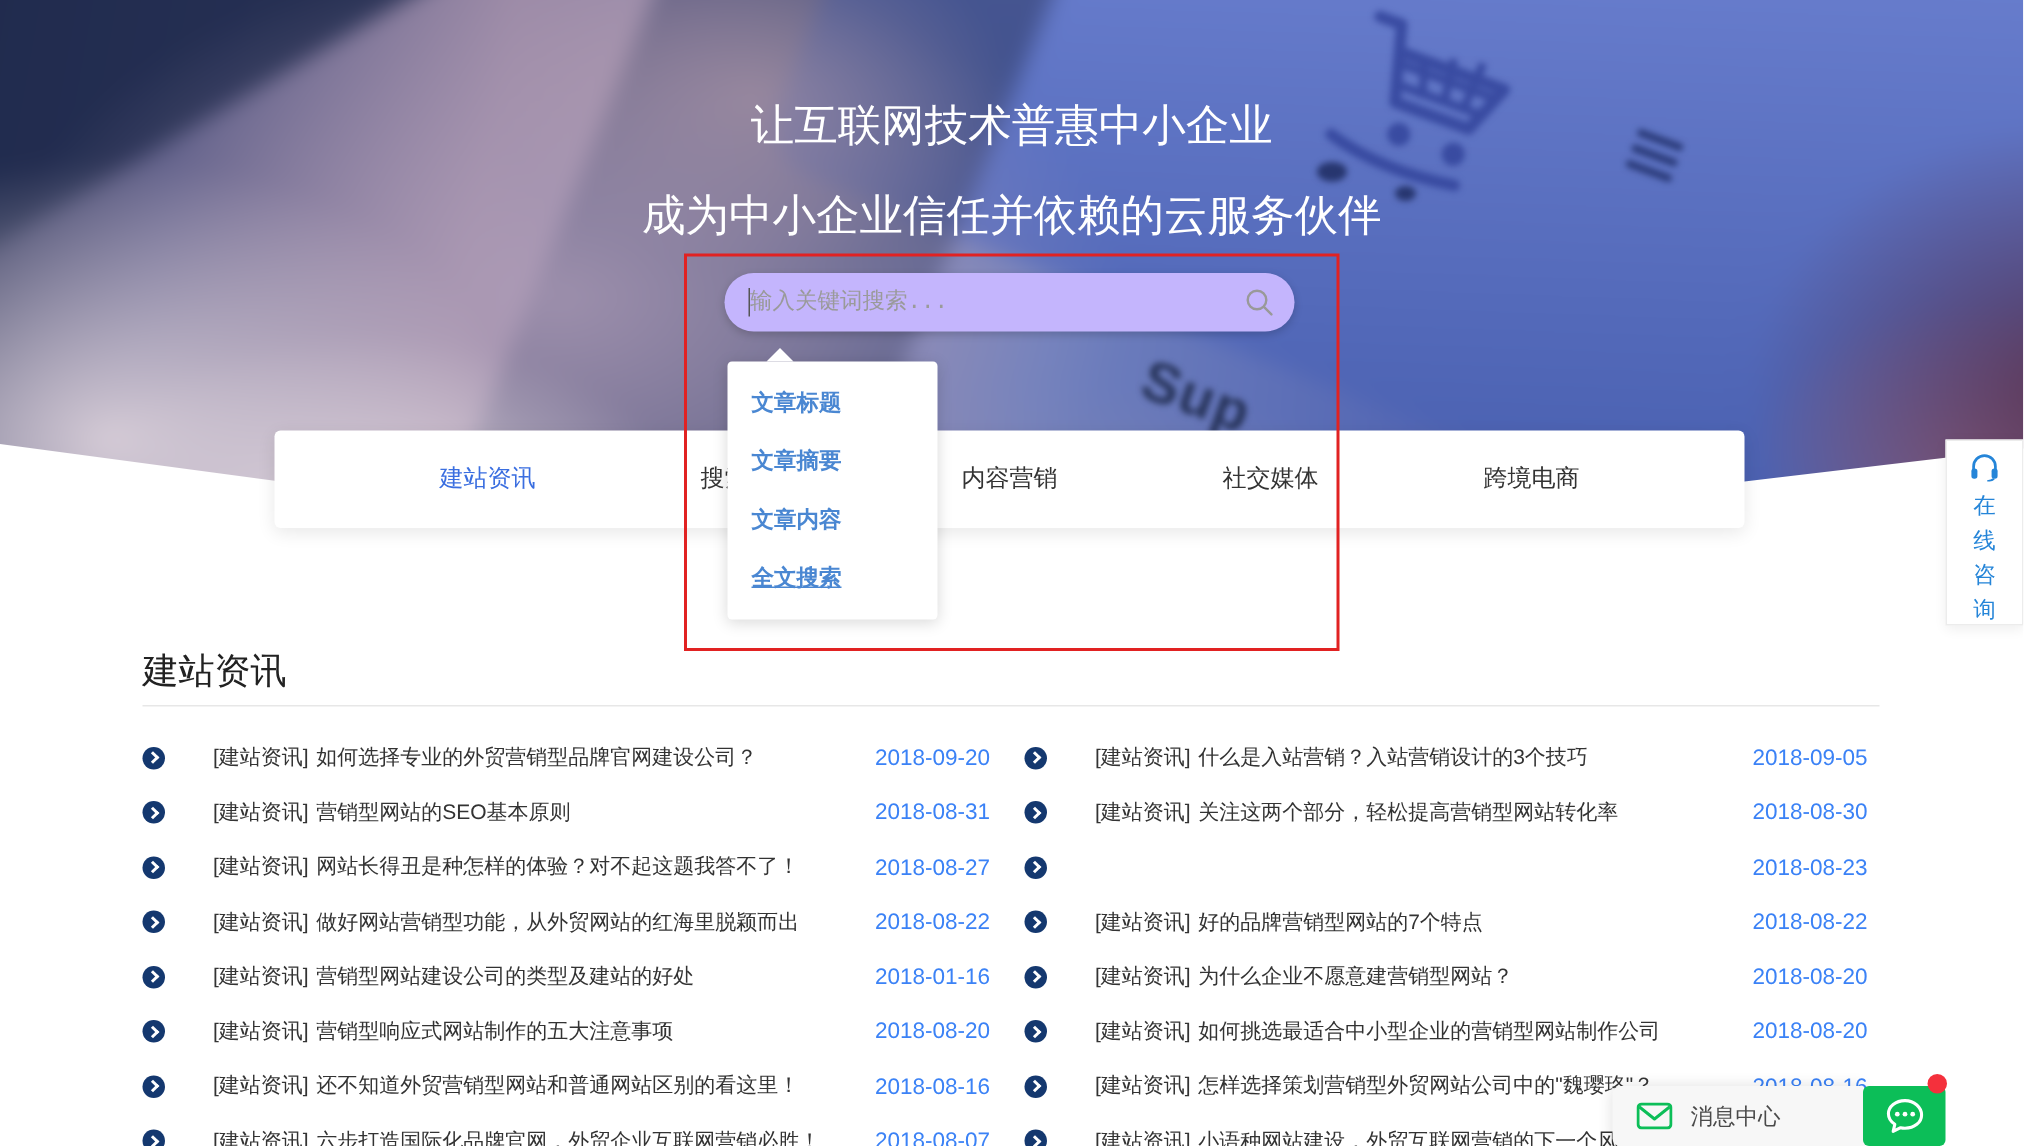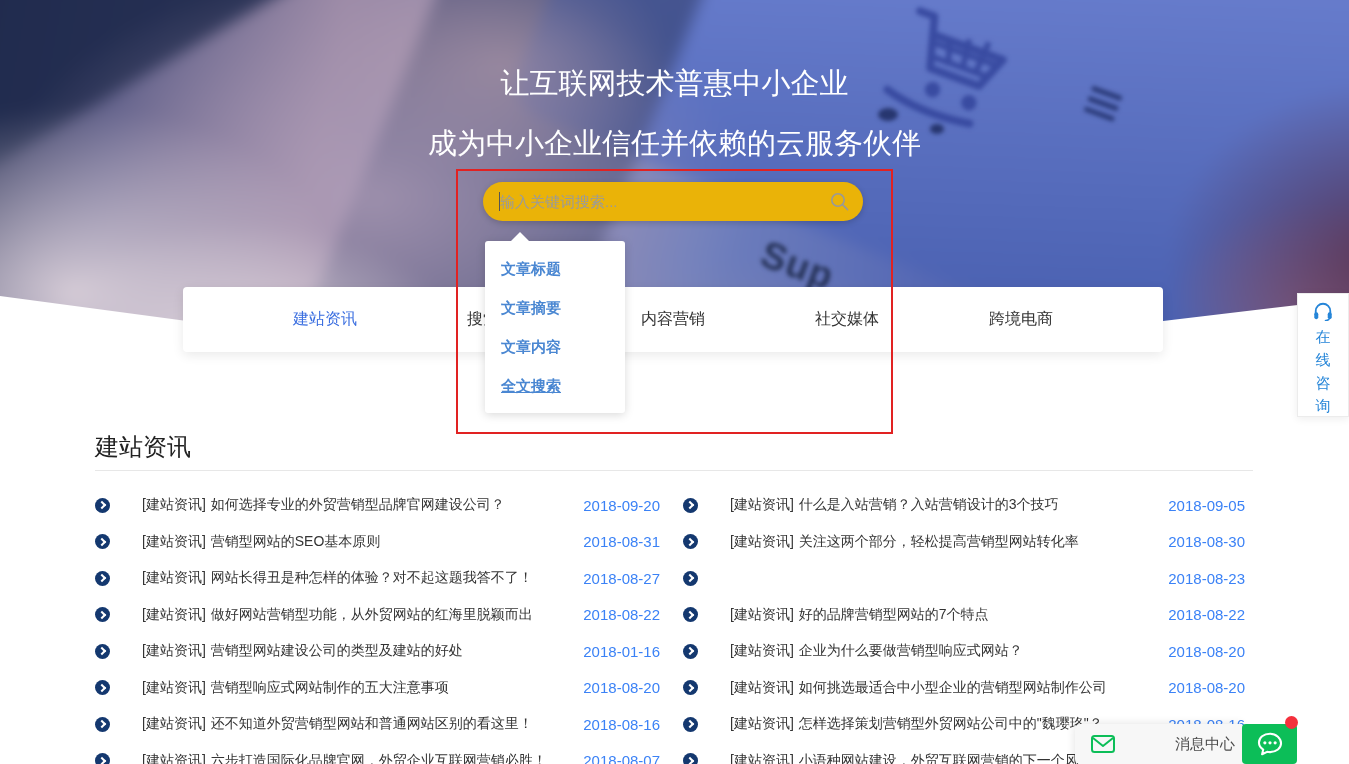--- a/index.html
+++ b/index.html
@@ -34,22 +34,22 @@
   .sup-text { position:absolute; left:760px; top:244px; font-size:38px; font-weight:bold;
     color:#222e52; transform:rotate(20deg); letter-spacing:1px; opacity:.9; }
 
   .hero-title { position:absolute; width:100%; text-align:center; color:#fff; font-weight:400; z-index:5; }
   .hero-title.l1 { top:64px; font-size:29px; }
   .hero-title.l2 { top:124px; font-size:29px; }
 
   
   .searchwrap { position:absolute; left:483px; top:182px; width:380px; height:39px; z-index:20; }
   .search-input { width:100%; height:100%; border:none; outline:none; border-radius:20px;
-    padding:0 40px 0 17px; font-size:15px; color:#444; background:#eab308;
-    box-shadow:0 2px 6px rgba(0,0,0,.18); font-family:Liberation Sans, sans-serif; }
+    padding:0 40px 0 17px; font-size:15px; color:#444; background:#c4b5fd;
+    box-shadow:0 2px 6px rgba(0,0,0,.18); font-family:Liberation Mono, monospace; }
   .search-input::placeholder { color:#9a9a9a; }
   .caret { position:absolute; left:16px; top:10px; width:1px; height:19px; background:#555; }
   .mag { position:absolute; right:13px; top:9px; }
 
   
   .dropdown { position:absolute; left:485px; top:241px; width:140px; z-index:50; background:#fff;
     border-radius:3px; box-shadow:0 2px 10px rgba(0,0,0,.15); padding:8px 0; }
   .dropdown::before { content:""; position:absolute; left:26px; top:-9px; width:0; height:0;
     border-left:9px solid transparent; border-right:9px solid transparent; border-bottom:9px solid #fff; }
   .dd-item { height:39px; line-height:39px; padding-left:16px; font-size:15px; color:#4a87d2; cursor:pointer;font-weight:bold; }
@@ -80,21 +80,21 @@
   .art-date { margin-left:auto; font-size:15px; color:#3b82f6; padding-left:10px; }
 
   
   .consult { position:absolute; left:1297px; top:293px; width:52px; height:124px; background:#fff;
     border:1px solid #ececec; box-shadow:0 2px 8px rgba(0,0,0,.07); z-index:60; text-align:center;
     padding-top:7px; cursor:pointer; }
   .consult .vchar { font-size:15px; color:#2585d8; line-height:23px; }
 
   .msgbar { position:absolute; left:1075px; top:724px; width:167px; height:40px; background:#f7f7f7;
     box-shadow:0 0 10px rgba(0,0,0,.12); border-radius:5px 0 0 5px; display:flex; align-items:center;
-    z-index:70; cursor:pointer;gap:48px; }
+    z-index:70; cursor:pointer; }
   .msgbar .env { margin-left:16px; }
   .msgbar .lbl { margin-left:12px; font-size:15px; color:#4a4a4a; }
   .chatbtn { position:absolute; left:1242px; top:724px; width:55px; height:40px; background:#0cbe58;
     border-radius:4px; z-index:71; display:flex; align-items:center; justify-content:center; cursor:pointer; }
   .reddot { position:absolute; left:1285px; top:716px; width:13px; height:13px; border-radius:50%;
     background:#f4303c; z-index:72; }
 </style>
 </head>
 <body>
 
@@ -217,21 +217,21 @@
           <span class="arrow-ic"></span>
           <span class="art-date">2018-08-23</span>
         </div>
         <div class="art-row">
           <span class="arrow-ic"></span>
           <span class="art-text"><span class="pfx">[建站资讯]</span><span>好的品牌营销型网站的7个特点</span></span>
           <span class="art-date">2018-08-22</span>
         </div>
         <div class="art-row">
           <span class="arrow-ic"></span>
-          <span class="art-text"><span class="pfx">[建站资讯]</span><span>企业为什么要做营销型响应式网站？</span></span>
+          <span class="art-text"><span class="pfx">[建站资讯]</span><span>为什么企业不愿意建营销型网站？</span></span>
           <span class="art-date">2018-08-20</span>
         </div>
         <div class="art-row">
           <span class="arrow-ic"></span>
           <span class="art-text"><span class="pfx">[建站资讯]</span><span>如何挑选最适合中小型企业的营销型网站制作公司</span></span>
           <span class="art-date">2018-08-20</span>
         </div>
         <div class="art-row">
           <span class="arrow-ic"></span>
           <span class="art-text"><span class="pfx">[建站资讯]</span><span>怎样选择策划营销型外贸网站公司中的"魏璎珞"？</span></span>

